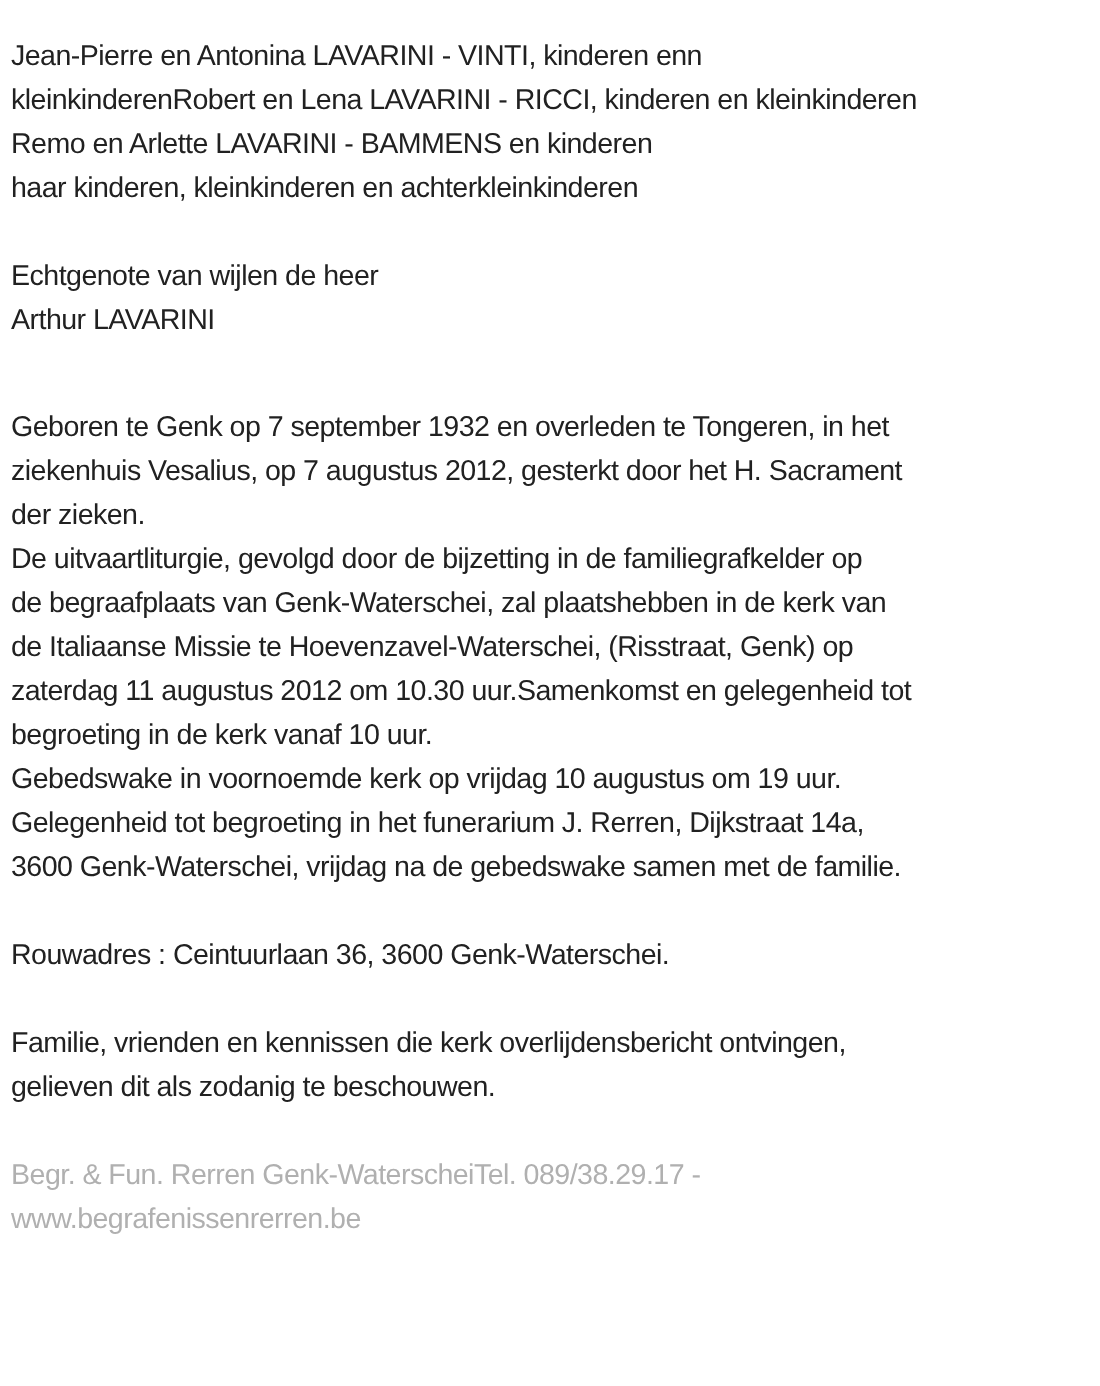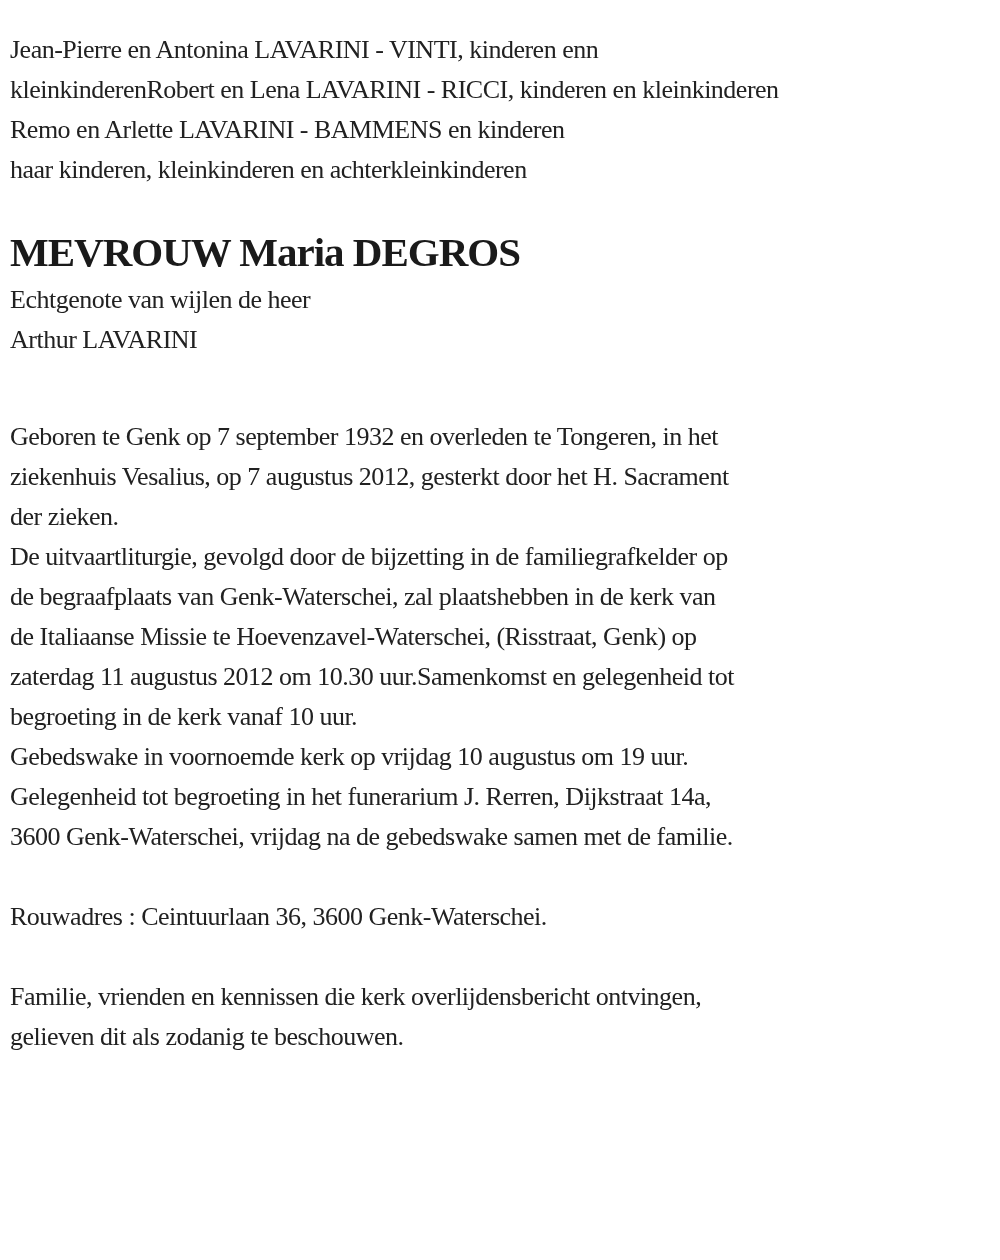--- a/index.html
+++ b/index.html
@@ -11,21 +11,21 @@
     width: 1000px;
     height: 1260px;
     overflow: hidden;
   }
   .doc {
     box-sizing: border-box;
     width: 844px;
     height: 1260px;
     padding: 30px 6px 0 10px;
     overflow: hidden;
-    font-family: Liberation Serif, serif;
+    font-family: Liberation Sans, sans-serif;
     font-stretch: condensed;
     font-size: 26px;
     line-height: 40px;
     letter-spacing: -0.5px;
     color: #212121;
     background: #ffffff;
   }
   .doc p {
     margin: 0 0 40px 0;
     white-space: pre;
@@ -50,21 +50,20 @@
 </head>
 <body>
 
 <div class="doc">
   <p class="relatives">Jean-Pierre en Antonina LAVARINI - VINTI, kinderen enn
 kleinkinderenRobert en Lena LAVARINI - RICCI, kinderen en kleinkinderen
 Remo en Arlette LAVARINI - BAMMENS en kinderen
 haar kinderen, kleinkinderen en achterkleinkinderen</p>
 
 
-  <h1 class="deceased-name">MEVROUW Maria DEGROS</h1>
 
   <p class="spouse">Echtgenote van wijlen de heer
 Arthur LAVARINI</p>
 
   <p class="details">Geboren te Genk op 7 september 1932 en overleden te Tongeren, in het
 ziekenhuis Vesalius, op 7 augustus 2012, gesterkt door het H. Sacrament
 der zieken.
 De uitvaartliturgie, gevolgd door de bijzetting in de familiegrafkelder op
 de begraafplaats van Genk-Waterschei, zal plaatshebben in de kerk van
 de Italiaanse Missie te Hoevenzavel-Waterschei, (Risstraat, Genk) op
@@ -72,13 +71,15 @@
 begroeting in de kerk vanaf 10 uur.
 Gebedswake in voornoemde kerk op vrijdag 10 augustus om 19 uur.
 Gelegenheid tot begroeting in het funerarium J. Rerren, Dijkstraat 14a,
 3600 Genk-Waterschei, vrijdag na de gebedswake samen met de familie.</p>
 
   <p class="mourning-address">Rouwadres : Ceintuurlaan 36, 3600 Genk-Waterschei.</p>
 
   <p class="notice">Familie, vrienden en kennissen die kerk overlijdensbericht ontvingen,
 gelieven dit als zodanig te beschouwen.</p>
 
+  <p class="footer">Begr. &amp; Fun. Rerren Genk-WaterscheiTel. 089/38.29.17 -
+www.begrafenissenrerren.be</p>
 </div>
 
 </body></html>

